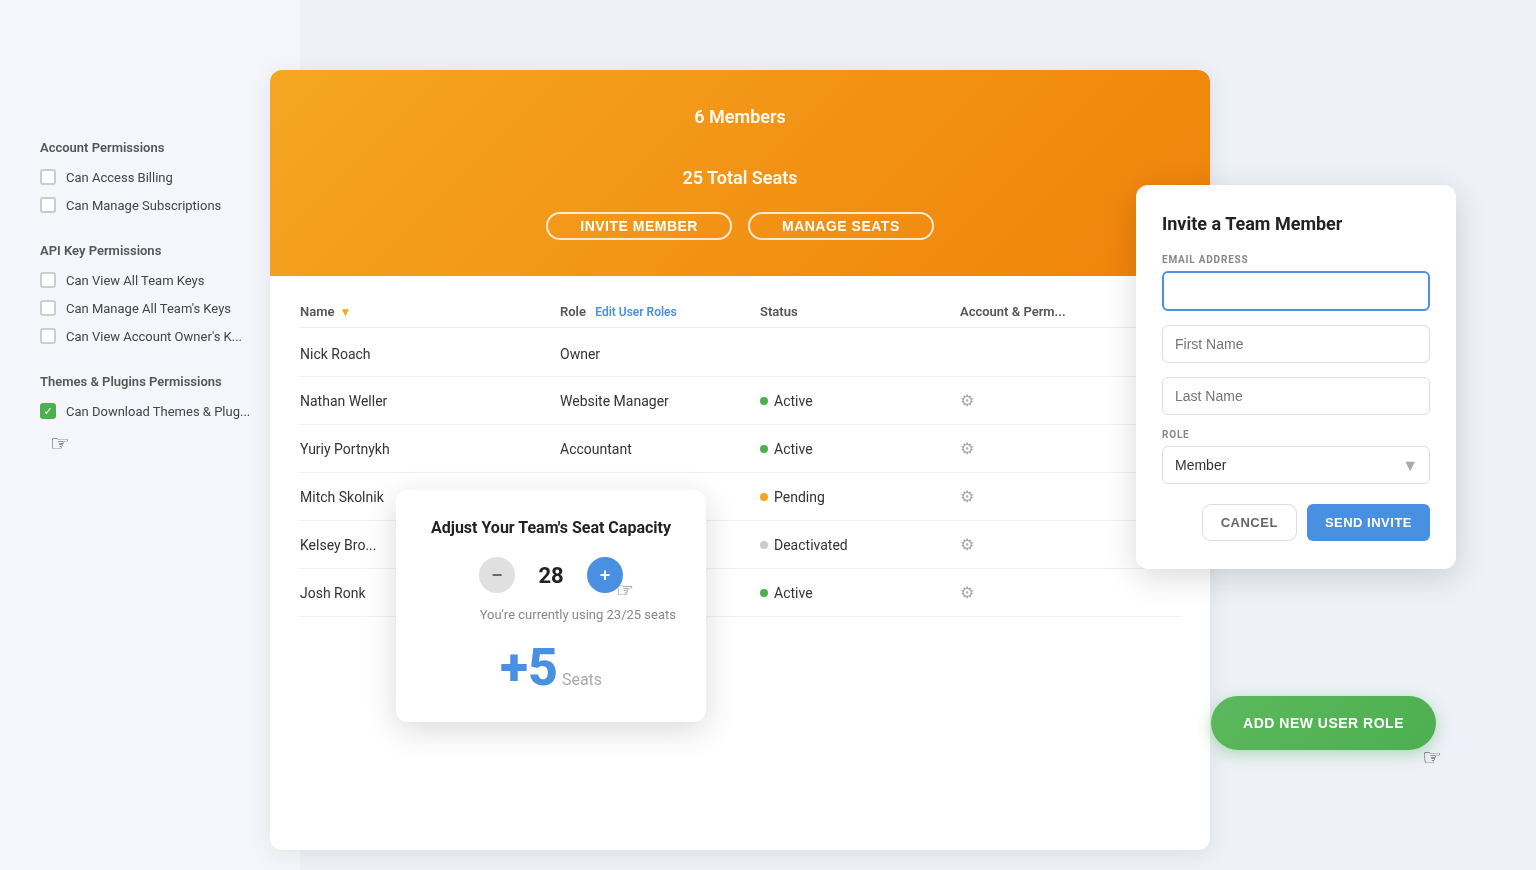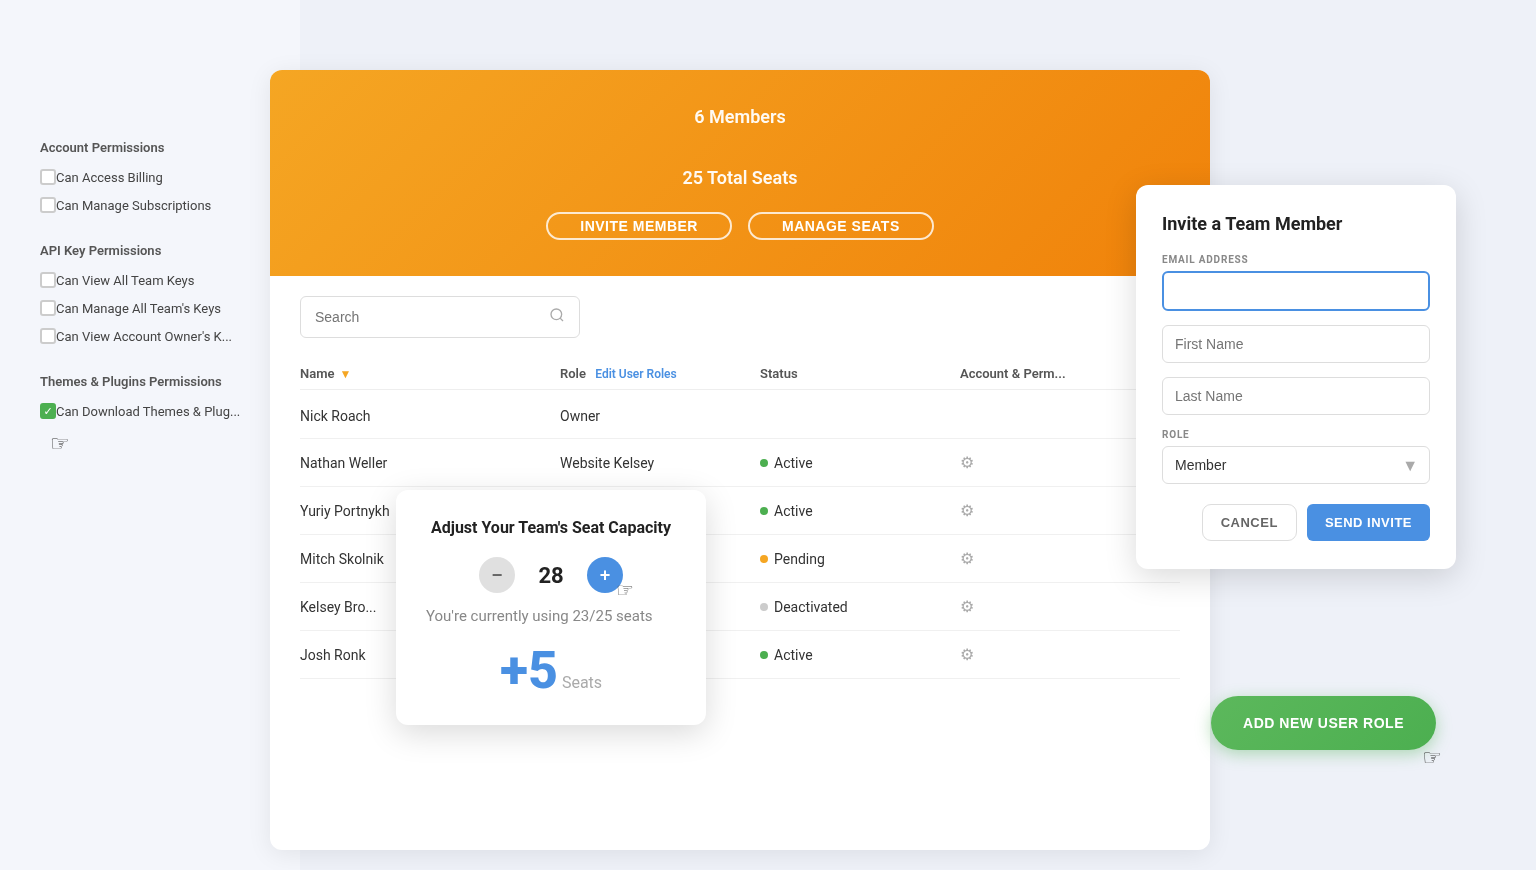--- a/index.html
+++ b/index.html
@@ -30,20 +30,21 @@
       margin-bottom: 14px;
     }
 
     .sidebar-section {
       margin-bottom: 30px;
     }
 
     .sidebar-item {
       display: flex;
       align-items: center;
+      gap: 10px;
       margin-bottom: 12px;
       margin-top: 11px;
     }
 
     .checkbox {
       width: 16px;
       height: 16px;
       border: 2px solid #ccc;
       border-radius: 3px;
       background: #fff;
@@ -292,23 +293,23 @@
 
     .seat-count {
       font-size: 22px;
       font-weight: 700;
       color: #222;
       min-width: 40px;
       text-align: center;
     }
 
     .seat-using {
-      font-size: 15px;
+      font-size: 13px;
       color: #888;
-      text-align: left;
+      text-align: right;
       margin-bottom: 20px;
     }
 
     .seat-add-display {
       text-align: center;
     }
 
     .seat-add-number {
       font-size: 52px;
       font-weight: 800;
@@ -502,29 +503,20 @@
       </div>
       <span class="seats-label">25 Total Seats</span>
     </div>
     <div class="header-buttons">
       <button class="header-btn">INVITE MEMBER</button>
       <button class="header-btn">MANAGE SEATS</button>
     </div>
   </div>
 
   <div class="table-area">
-    <div class="search-bar">
-      <input class="search-input" type="text" placeholder="Search" style="">
-      <span class="search-icon-svg">
-        <svg width="16" height="16" viewBox="0 0 24 24" fill="none" stroke="#aaa" stroke-width="2">
-          <circle cx="11" cy="11" r="8"></circle>
-          <line x1="21" y1="21" x2="16.65" y2="16.65"></line>
-        </svg>
-      </span>
-    </div>
 
     <div class="table-header">
       <div class="th th-name">
         <span>Name</span>
         <span class="sort-icon">▼</span>
       </div>
       <div class="th">
         <span>Role</span>
         <span class="edit-roles-link"> Edit User Roles</span>
       </div>
@@ -534,21 +526,21 @@
 
     <div class="table-row">
       <div class="td">Nick Roach</div>
       <div class="td">Owner</div>
       <div class="td"></div>
       <div class="td"></div>
     </div>
 
     <div class="table-row">
       <div class="td">Nathan Weller</div>
-      <div class="td">Website Kelsey</div>
+      <div class="td">Website Manager</div>
       <div class="td">
         <div class="status-badge">
           <div class="status-dot dot-active"></div>
           <span>Active</span>
         </div>
       </div>
       <div class="td">
         <span class="gear-icon">⚙</span>
       </div>
     </div>

